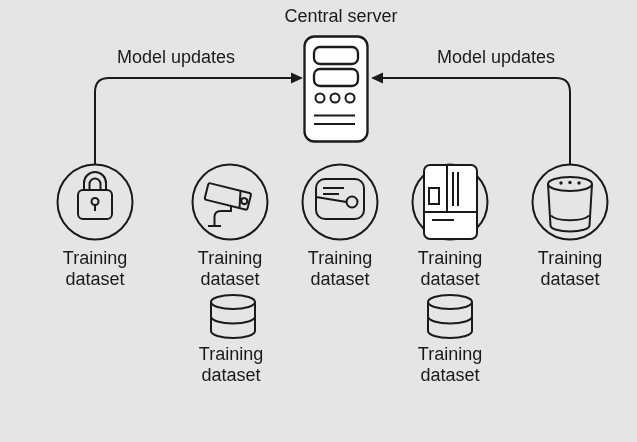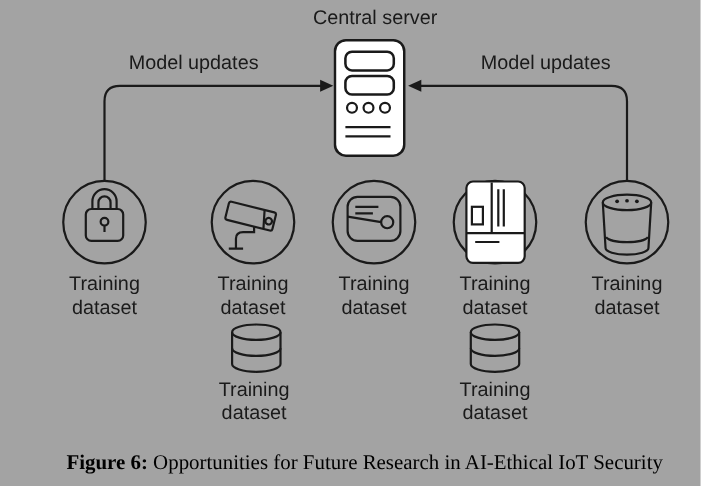--- a/index.html
+++ b/index.html
@@ -1,19 +1,19 @@
 <!DOCTYPE html>
 <html><head>
 <meta charset="utf-8">
 <style>
   html,body{margin:0;padding:0;background:#ffffff;}
   #stage{
     position:relative;
     width:637px;height:442px;
-    background:#a3a3a3;
+    background:#e5e5e5;
     overflow:hidden;
     font-family:"Liberation Sans", sans-serif;
     color:#1a1a1a;
   }
   .abs{position:absolute;}
   .lbl{
     position:absolute;
     font-size:18px;
     line-height:21px;
     color:#1a1a1a;
@@ -165,17 +165,14 @@
 
   <svg class="abs" style="left:425px;top:293px" width="50" height="46" viewBox="0 0 50 46">
     <g stroke="#1a1a1a" stroke-width="2" fill="none">
       <ellipse cx="25" cy="9" rx="22" ry="7"></ellipse>
       <path d="M3,9 V38 A22,7 0 0 0 47,38 V9"></path>
       <path d="M3,23.5 A22,7 0 0 0 47,23.5"></path>
     </g>
   </svg>
   <div class="db-label" style="left:405px">Training dataset</div>
 
-  <div class="caption">
-    <span class="fig">Figure 6:</span><span> Opportunities for Future Research in AI-Ethical IoT Security</span>
-  </div>
 
 </div>
 
 </body></html>

